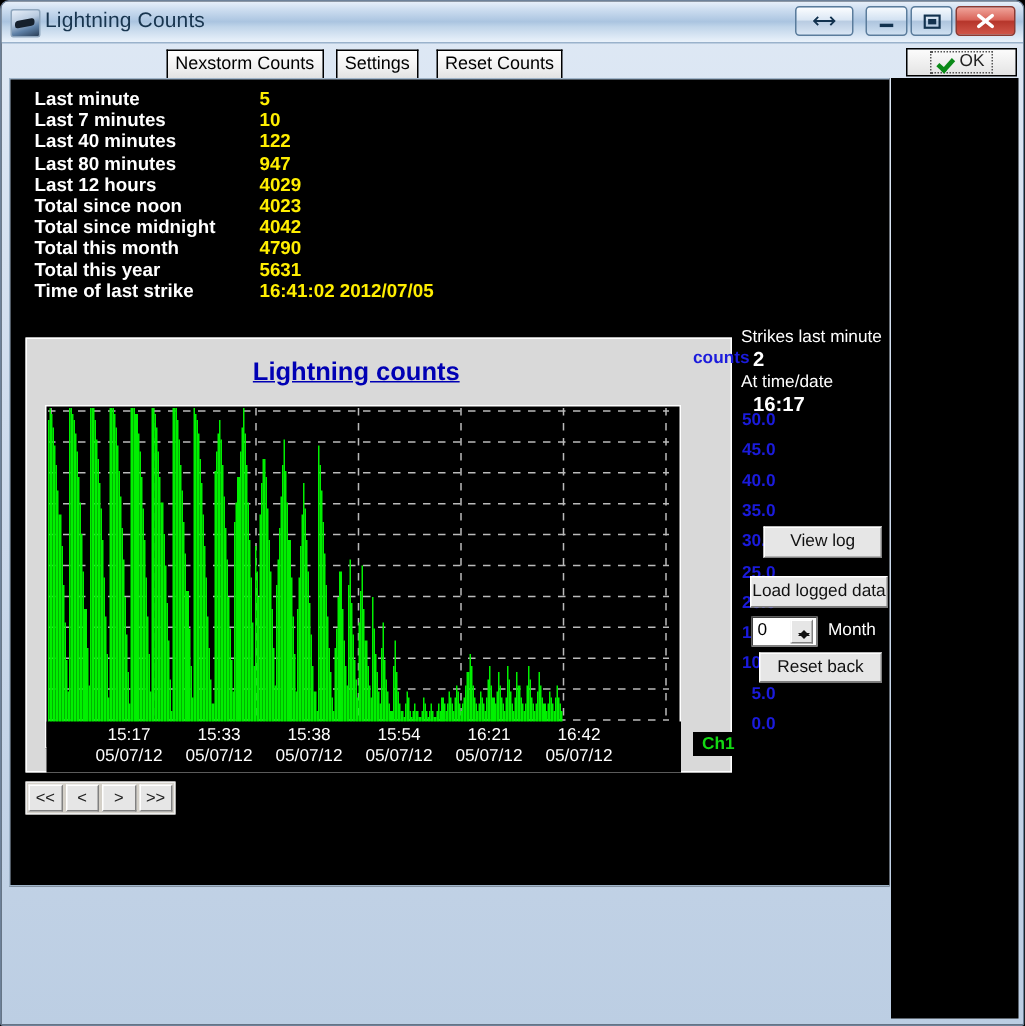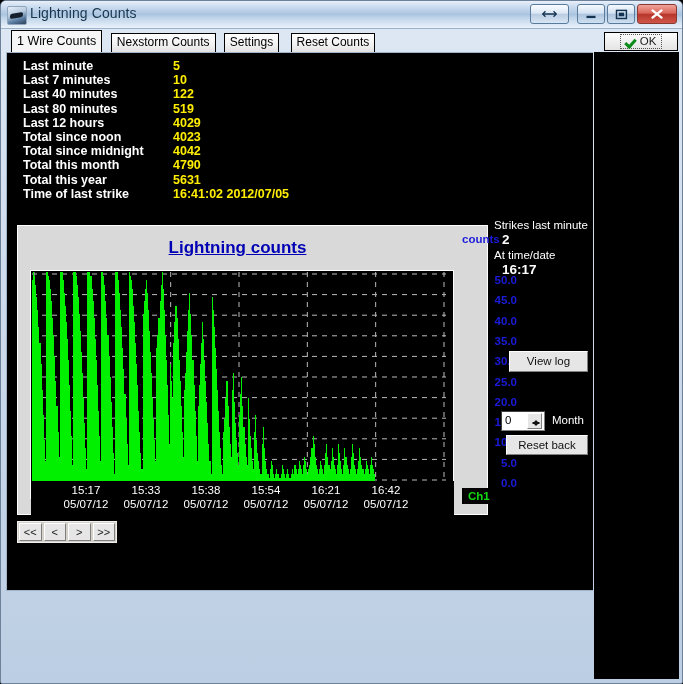--- a/index.html
+++ b/index.html
@@ -140,21 +140,20 @@
       <svg viewBox="0 0 40 20">
           <g stroke="#ffffff" stroke-width="2.6" stroke-linecap="round">
         <path d="M15 6 L25 14"></path>
             <path d="M25 6 L15 14"></path>
           </g>
         </svg>
     </div>
   </div>
 
   <div id="tabstrip">
-      <div class="tab active" style="left: 6px;">1 Wire Counts</div>
       <div class="tab" style="left: 105.8px;">Nexstorm Counts</div>
       <div class="tab" style="left: 218.8px;">Settings</div>
       <div class="tab" style="left: 285.6px;">Reset Counts</div>
     </div>
   <div id="ok-button">
     <span class="okwrap">
       <span class="check"></span>
       <span>OK</span>
     </span>
   </div>
@@ -169,21 +168,21 @@
         <div class="stat-row">
           <span class="stat-label">Last 7 minutes</span>
           <span class="stat-value">10</span>
         </div>
         <div class="stat-row">
           <span class="stat-label">Last 40 minutes</span>
           <span class="stat-value">122</span>
         </div>
         <div class="stat-row">
           <span class="stat-label">Last 80 minutes</span>
-          <span class="stat-value">519</span>
+          <span class="stat-value">947</span>
         </div>
         <div class="stat-row">
           <span class="stat-label">Last 12 hours</span>
           <span class="stat-value">4029</span>
         </div>
         <div class="stat-row">
           <span class="stat-label">Total since noon</span>
           <span class="stat-value">4023</span>
         </div>
         <div class="stat-row">
@@ -675,20 +674,21 @@
         <button>&gt;&gt;</button>
       </div>
 
     <div id="rpanel">
       <div class="rp-label">Strikes last minute</div>
       <div class="rp-value">2</div>
       <div class="rp-label">At time/date</div>
       <div class="rp-value">16:17</div>
 
       <div class="rbtn" id="view-log">View log</div>
+      <div class="rbtn" id="load-logged">Load logged data</div>
 
       <div id="spin">
         <span class="sv">0</span>
         <span class="arrows"></span>
       </div>
       <div id="month-label">Month</div>
       <div class="rbtn" id="reset-back">Reset back</div>
     </div>
 
   </div>

